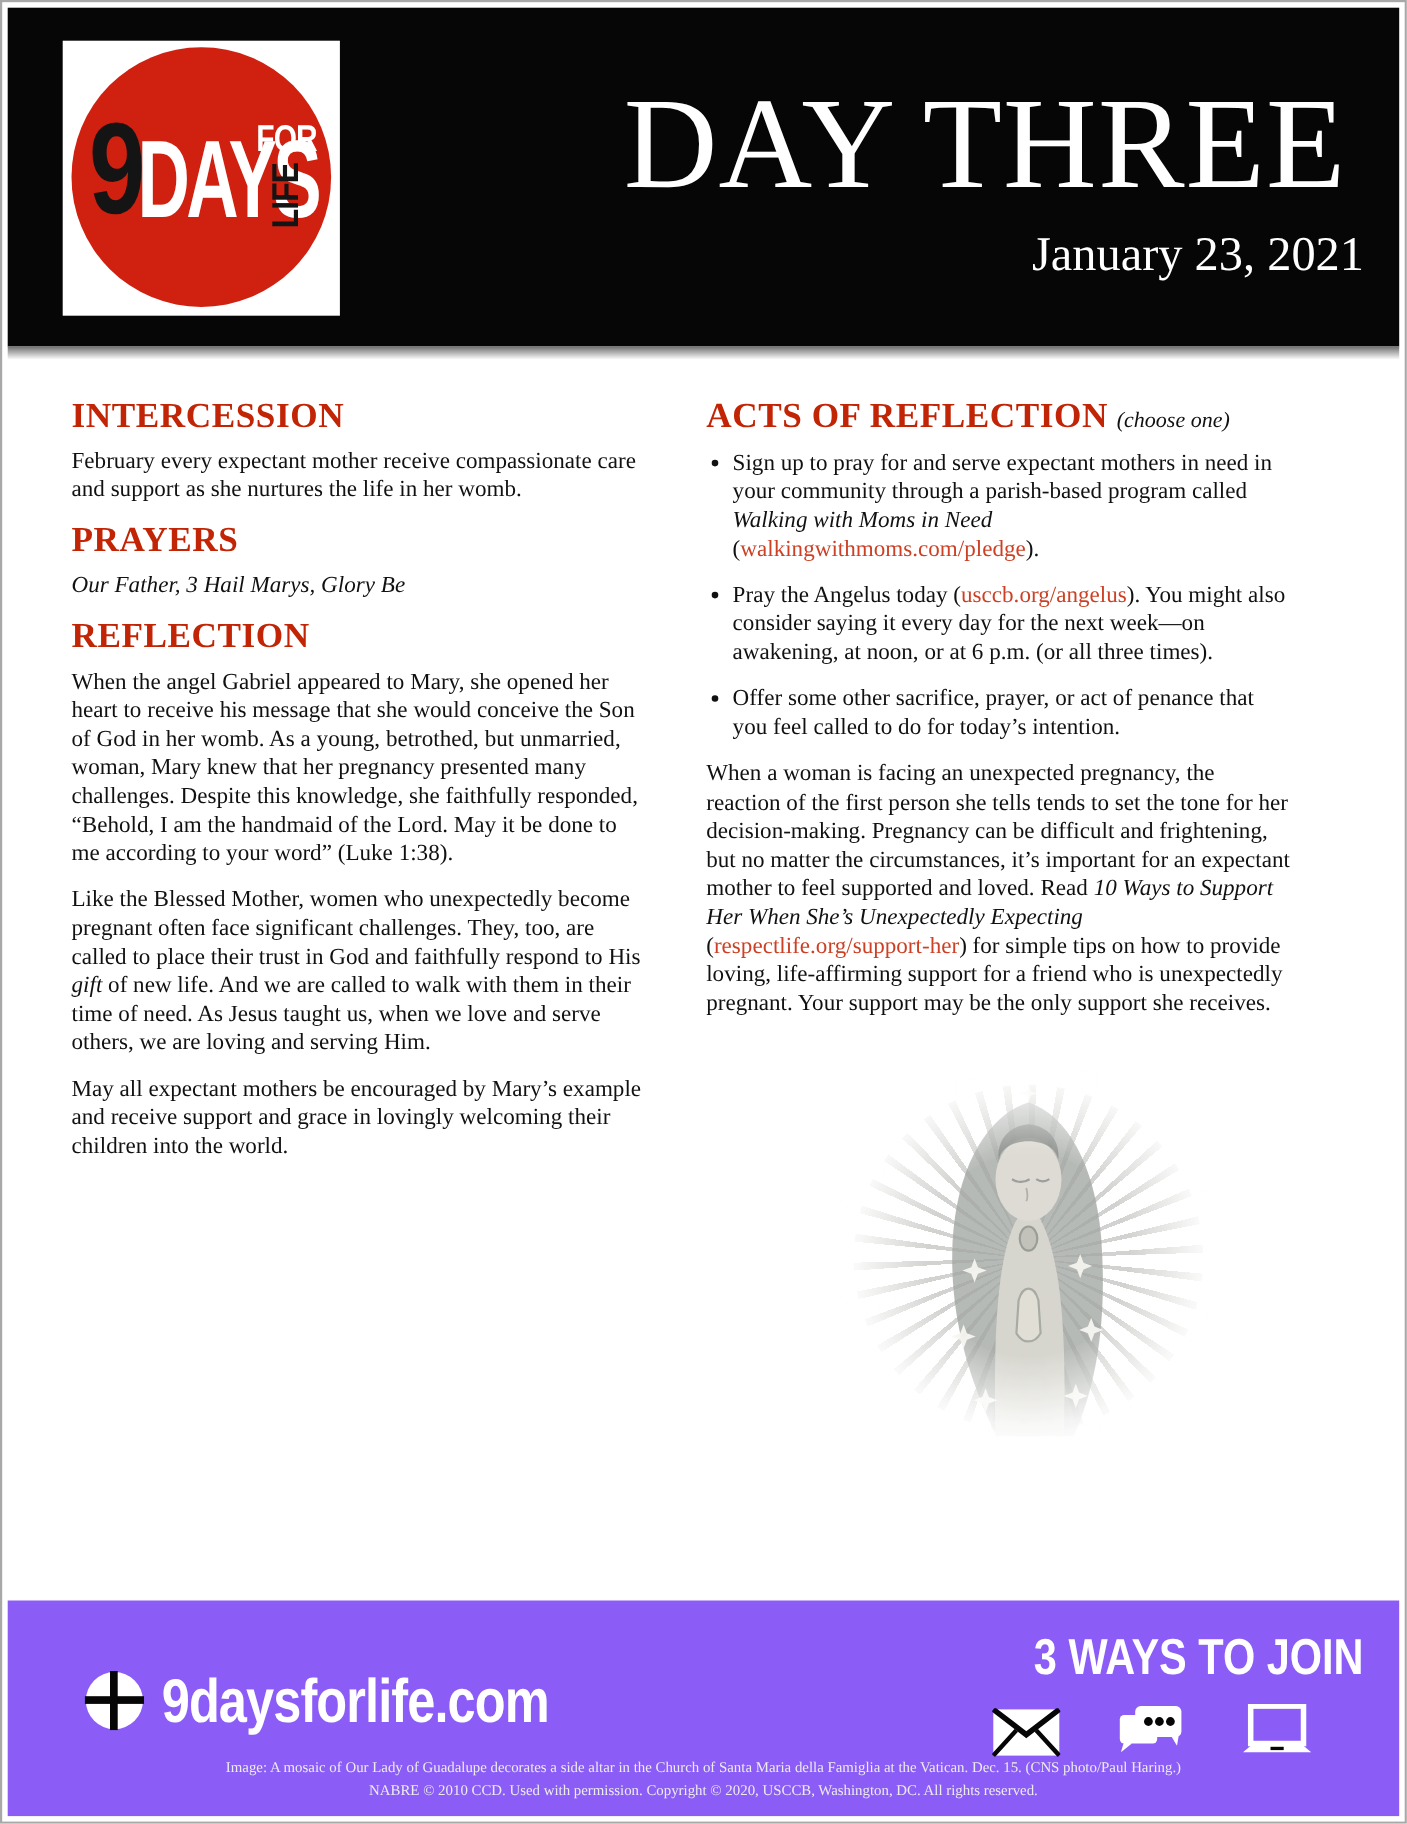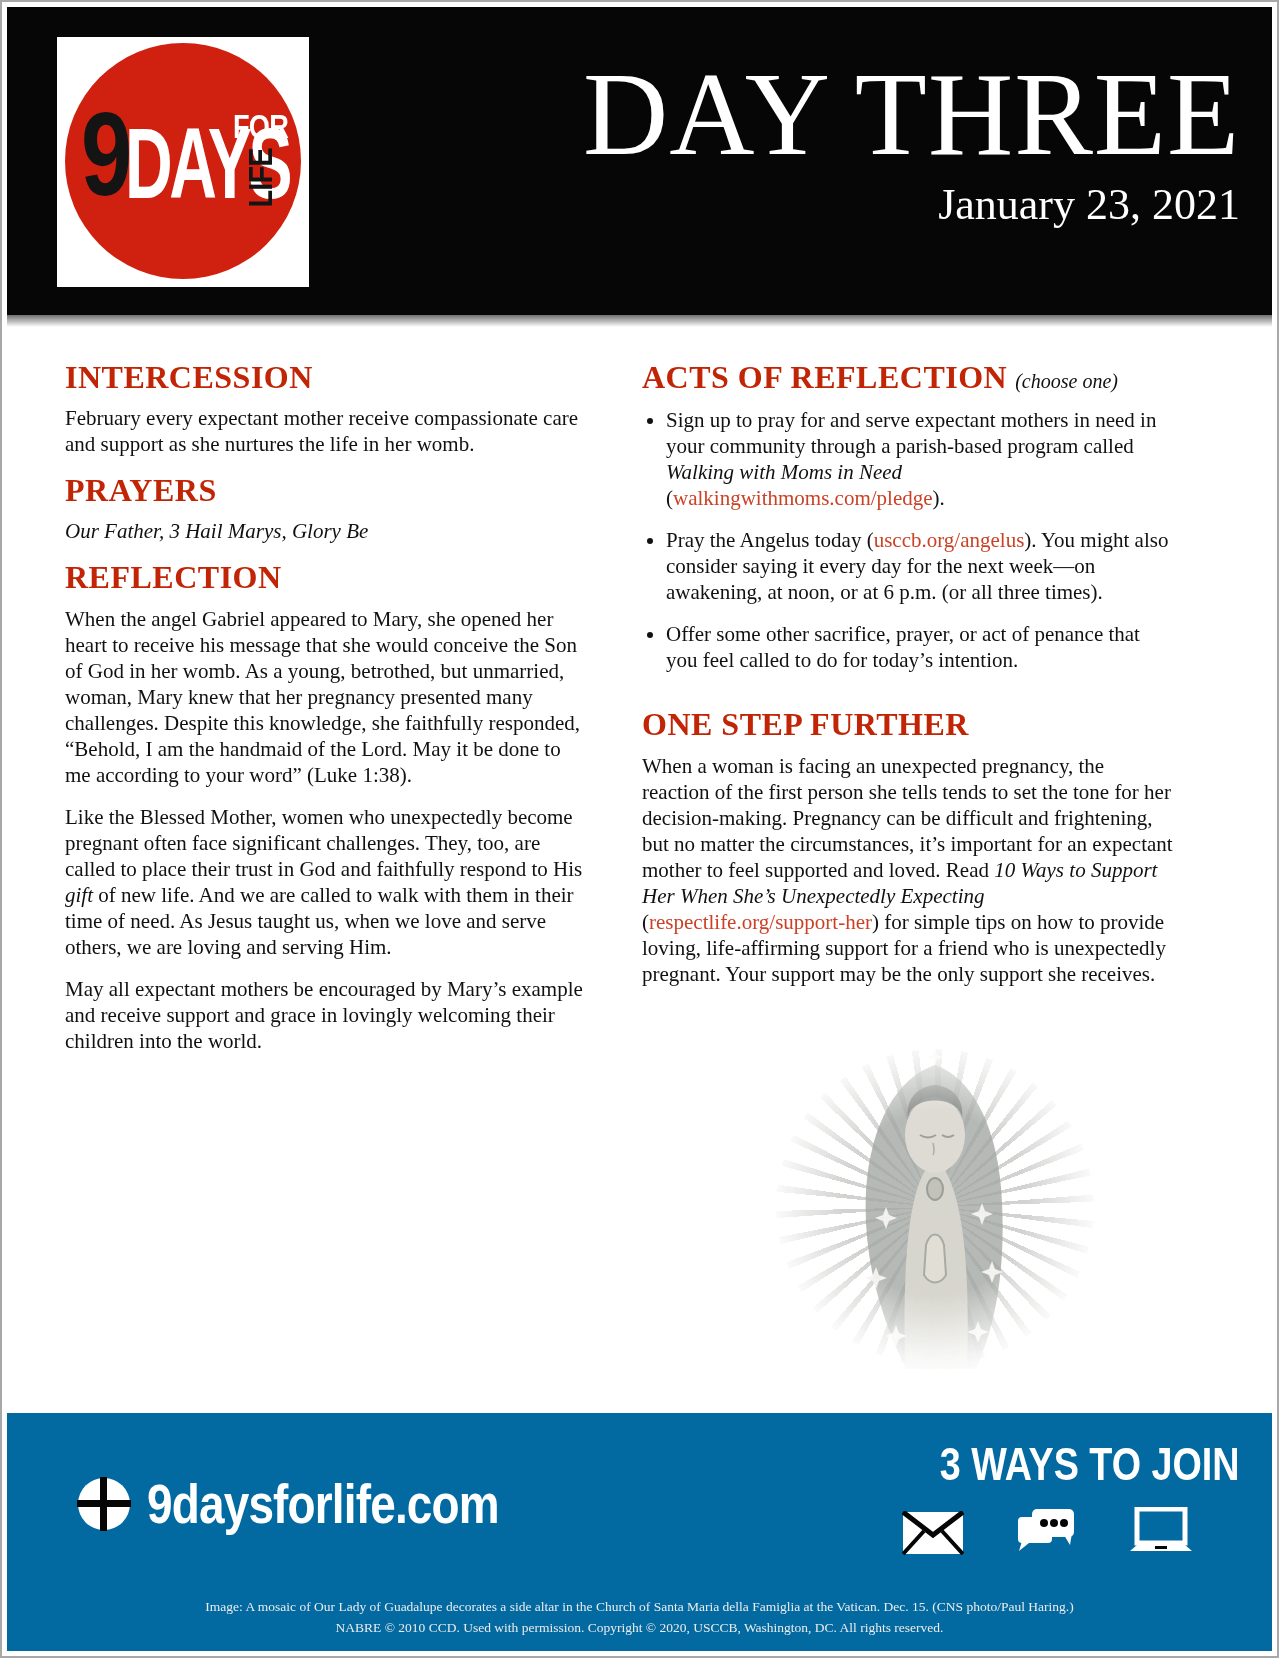--- a/index.html
+++ b/index.html
@@ -19,21 +19,21 @@
     font-weight:bold;font-size:118px;line-height:1;color:#141414;transform:scaleX(.78);transform-origin:left top;}
   .logo-days{position:absolute;left:60px;top:70px;font-family:"Liberation Sans",sans-serif;
     font-weight:bold;font-size:100px;line-height:1;color:#fff;letter-spacing:-5px;
     transform:scaleX(.66);transform-origin:left top;}
   .logo-for{position:absolute;left:168px;top:66px;font-family:"Liberation Sans",sans-serif;
     font-weight:bold;font-size:34px;line-height:1;color:#fff;letter-spacing:-1px;transform:scaleX(.8);transform-origin:left top;}
   .logo-life{position:absolute;left:178px;top:100px;font-family:"Liberation Sans",sans-serif;
     font-weight:bold;font-size:34px;line-height:1;color:#141414;letter-spacing:-1px;
     writing-mode:vertical-rl;transform:rotate(180deg) scaleY(.85);transform-origin:center;}
   .hdr-title-block{position:absolute;right:32px;top:48px;text-align:right;color:#fff;}
-  .hdr-title{font-size:118px;line-height:1.02;font-weight:normal;letter-spacing:1px;margin:0;}
+  .hdr-title{font-size:118px;line-height:1.02;font-weight:normal;letter-spacing:1px;margin:16px;}
   .hdr-date{font-size:44px;line-height:1.1;margin-top:6px;}
   
   .col{position:absolute;top:358px;font-size:21px;line-height:1.24;}
   .col-left{left:63px;width:524px;}
   .col-right{left:640px;width:534px;}
   h2.sec{font-family:"Liberation Serif","DejaVu Serif",serif;font-size:32px;line-height:1.1;
     font-weight:bold;color:var(--heading-red,#c22505);margin:0 0 10px 0;letter-spacing:.5px;}
   .sec-gap{margin-top:27px;}
   .col p{margin:0 0 16px 0;}
   .italic{font-style:italic;}
@@ -43,21 +43,21 @@
   ul.acts{margin:12px 0 0 0;padding-left:24px;list-style:disc;}
   ul.acts li{margin-bottom:16px;}
   
   .guadalupe{position:relative;width:330px;height:330px;margin:52px 0 0 128px;opacity:.85;}
   .rays{position:absolute;left:6px;top:10px;width:318px;height:316px;border-radius:50%;
     background:repeating-conic-gradient(rgba(125,125,118,.40) 0deg 2.6deg,rgba(255,255,255,0) 2.6deg 9.5deg);}
   .guad-svg{position:absolute;left:0;top:0;}
   .guad-fade{position:absolute;left:-12px;top:-12px;right:-12px;bottom:-12px;
     background:radial-gradient(closest-side,rgba(255,255,255,0) 52%,rgba(255,255,255,.85) 88%,#fff 100%);}
   
-  .ftr-band{position:absolute;left:5px;right:5px;bottom:5px;height:238px;background:#0369a1;color:#fff;}
+  .ftr-band{position:absolute;left:5px;right:5px;bottom:5px;height:196px;background:#8b5cf6;color:#fff;}
   .ftr-left{position:absolute;left:70px;top:58px;display:flex;align-items:center;gap:16px;}
   .ftr-site{font-family:"Liberation Sans","DejaVu Sans",sans-serif;font-weight:bold;font-size:56px;
     letter-spacing:-1px;transform:scaleX(.82);transform-origin:left center;white-space:nowrap;}
   .ftr-right{position:absolute;right:78px;top:24px;width:310px;text-align:right;}
   .ftr-join{font-family:"Liberation Sans","DejaVu Sans",sans-serif;font-weight:bold;font-size:46px;
     letter-spacing:0;transform:scaleX(.82);transform-origin:right center;white-space:nowrap;}
   .ftr-icons{display:flex;justify-content:space-between;align-items:flex-end;margin-top:16px;padding-left:18px;}
   .credits{position:absolute;left:0;right:0;bottom:12px;text-align:center;
     font-size:13.5px;line-height:1.55;color:#ececec;}
 </style>
@@ -95,21 +95,20 @@
   </div>
 
   <div class="col col-right">
     <h2 class="sec"><span>ACTS OF REFLECTION</span><span class="qualifier">(choose one)</span></h2>
     <ul class="acts">
       <li><span>Sign up to pray for and serve expectant mothers in need in your community through a parish-based program called </span><span class="italic">Walking with Moms in Need</span><span> (</span><a class="doclink">walkingwithmoms.com/pledge</a><span>).</span></li>
       <li><span>Pray the Angelus today (</span><a class="doclink">usccb.org/angelus</a><span>). You might also consider saying it every day for the next week—on awakening, at noon, or at 6 p.m. (or all three times).</span></li>
       <li>Offer some other sacrifice, prayer, or act of penance that you feel called to do for today’s intention.</li>
     </ul>
 
-    <h2 class="sec" style="margin-top:34px;">ONE STEP FURTHER</h2>
     <p><span>When a woman is facing an unexpected pregnancy, the reaction of the first person she tells tends to set the tone for her decision-making. Pregnancy can be difficult and frightening, but no matter the circumstances, it’s important for an expectant mother to feel supported and loved. Read </span><span class="italic">10 Ways to Support Her When She’s Unexpectedly Expecting</span><span> (</span><a class="doclink">respectlife.org/support-her</a><span>) for simple tips on how to provide loving, life-affirming support for a friend who is unexpectedly pregnant. Your support may be the only support she receives.</span></p>
 
     <div class="guadalupe">
       <div class="rays"></div>
       <svg class="guad-svg" width="330" height="330" viewBox="0 0 330 330">
 
         <path d="M165,26 C128,38 100,84 96,152 C93,216 108,272 136,330 L206,330 C230,276 236,214 231,148 C225,82 200,38 165,26 Z" fill="#8d938d" opacity="0.75"></path>
 
         <path d="M165,118 C142,140 132,196 135,330 L197,330 C201,200 188,140 165,118 Z" fill="#d3d1c8" opacity="0.95"></path>
 

